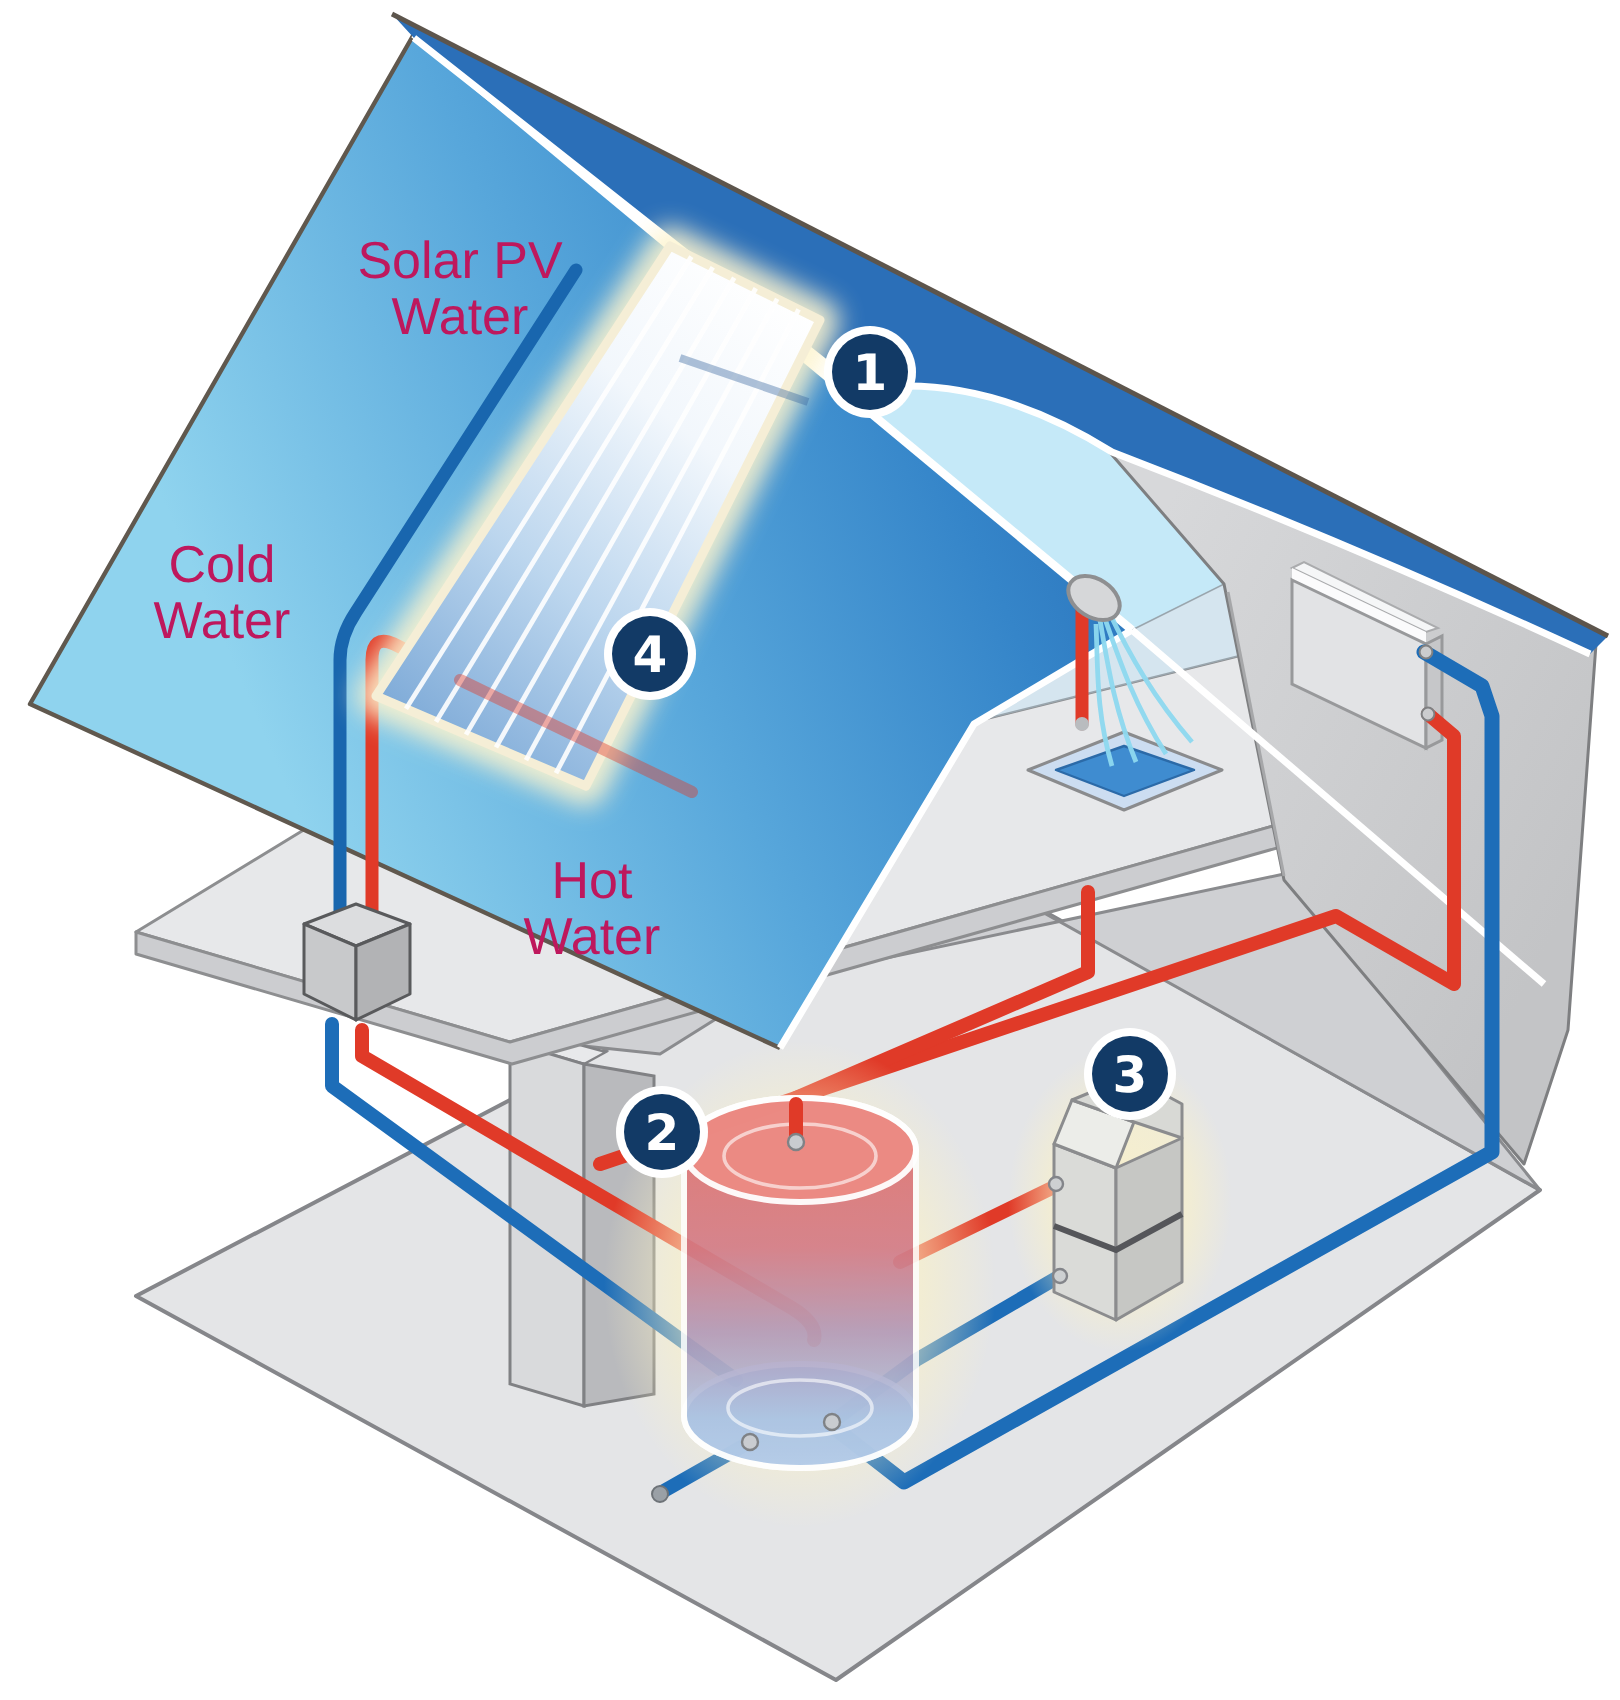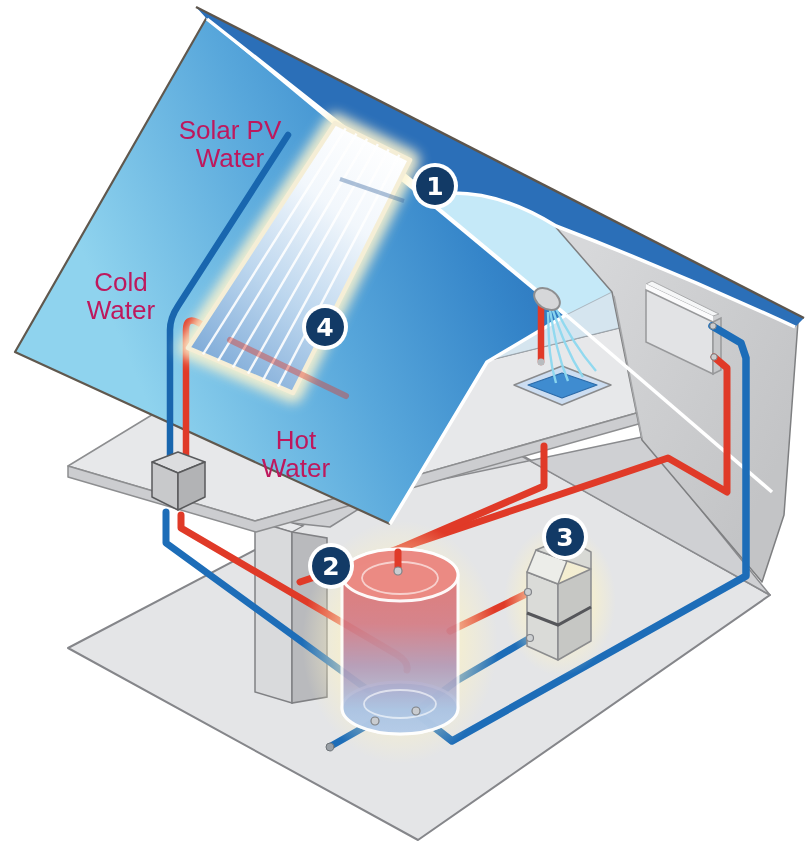--- a/index.html
+++ b/index.html
@@ -199,21 +199,21 @@
       <circle cx="565" cy="537" r="19" fill="#123a66"></circle>
       <text class="badge-num" x="565" y="546" text-anchor="middle">3</text>
     </g>
   </g>
 </svg>
 
 <div class="diagram-label" style="left:150px;top:116px;width:160px;">
   <span>Solar PV</span><br>
   <span>Water</span>
 </div>
-<div class="diagram-label" style="left:46px;top:268px;width:150px;">
+<div class="diagram-label" style="left:36px;top:268px;width:150px;">
   <span>Cold</span><br>
   <span>Water</span>
 </div>
 <div class="diagram-label" style="left:221px;top:426px;width:150px;">
   <span>Hot</span><br>
   <span>Water</span>
 </div>
 </div>
 
 </body></html>

